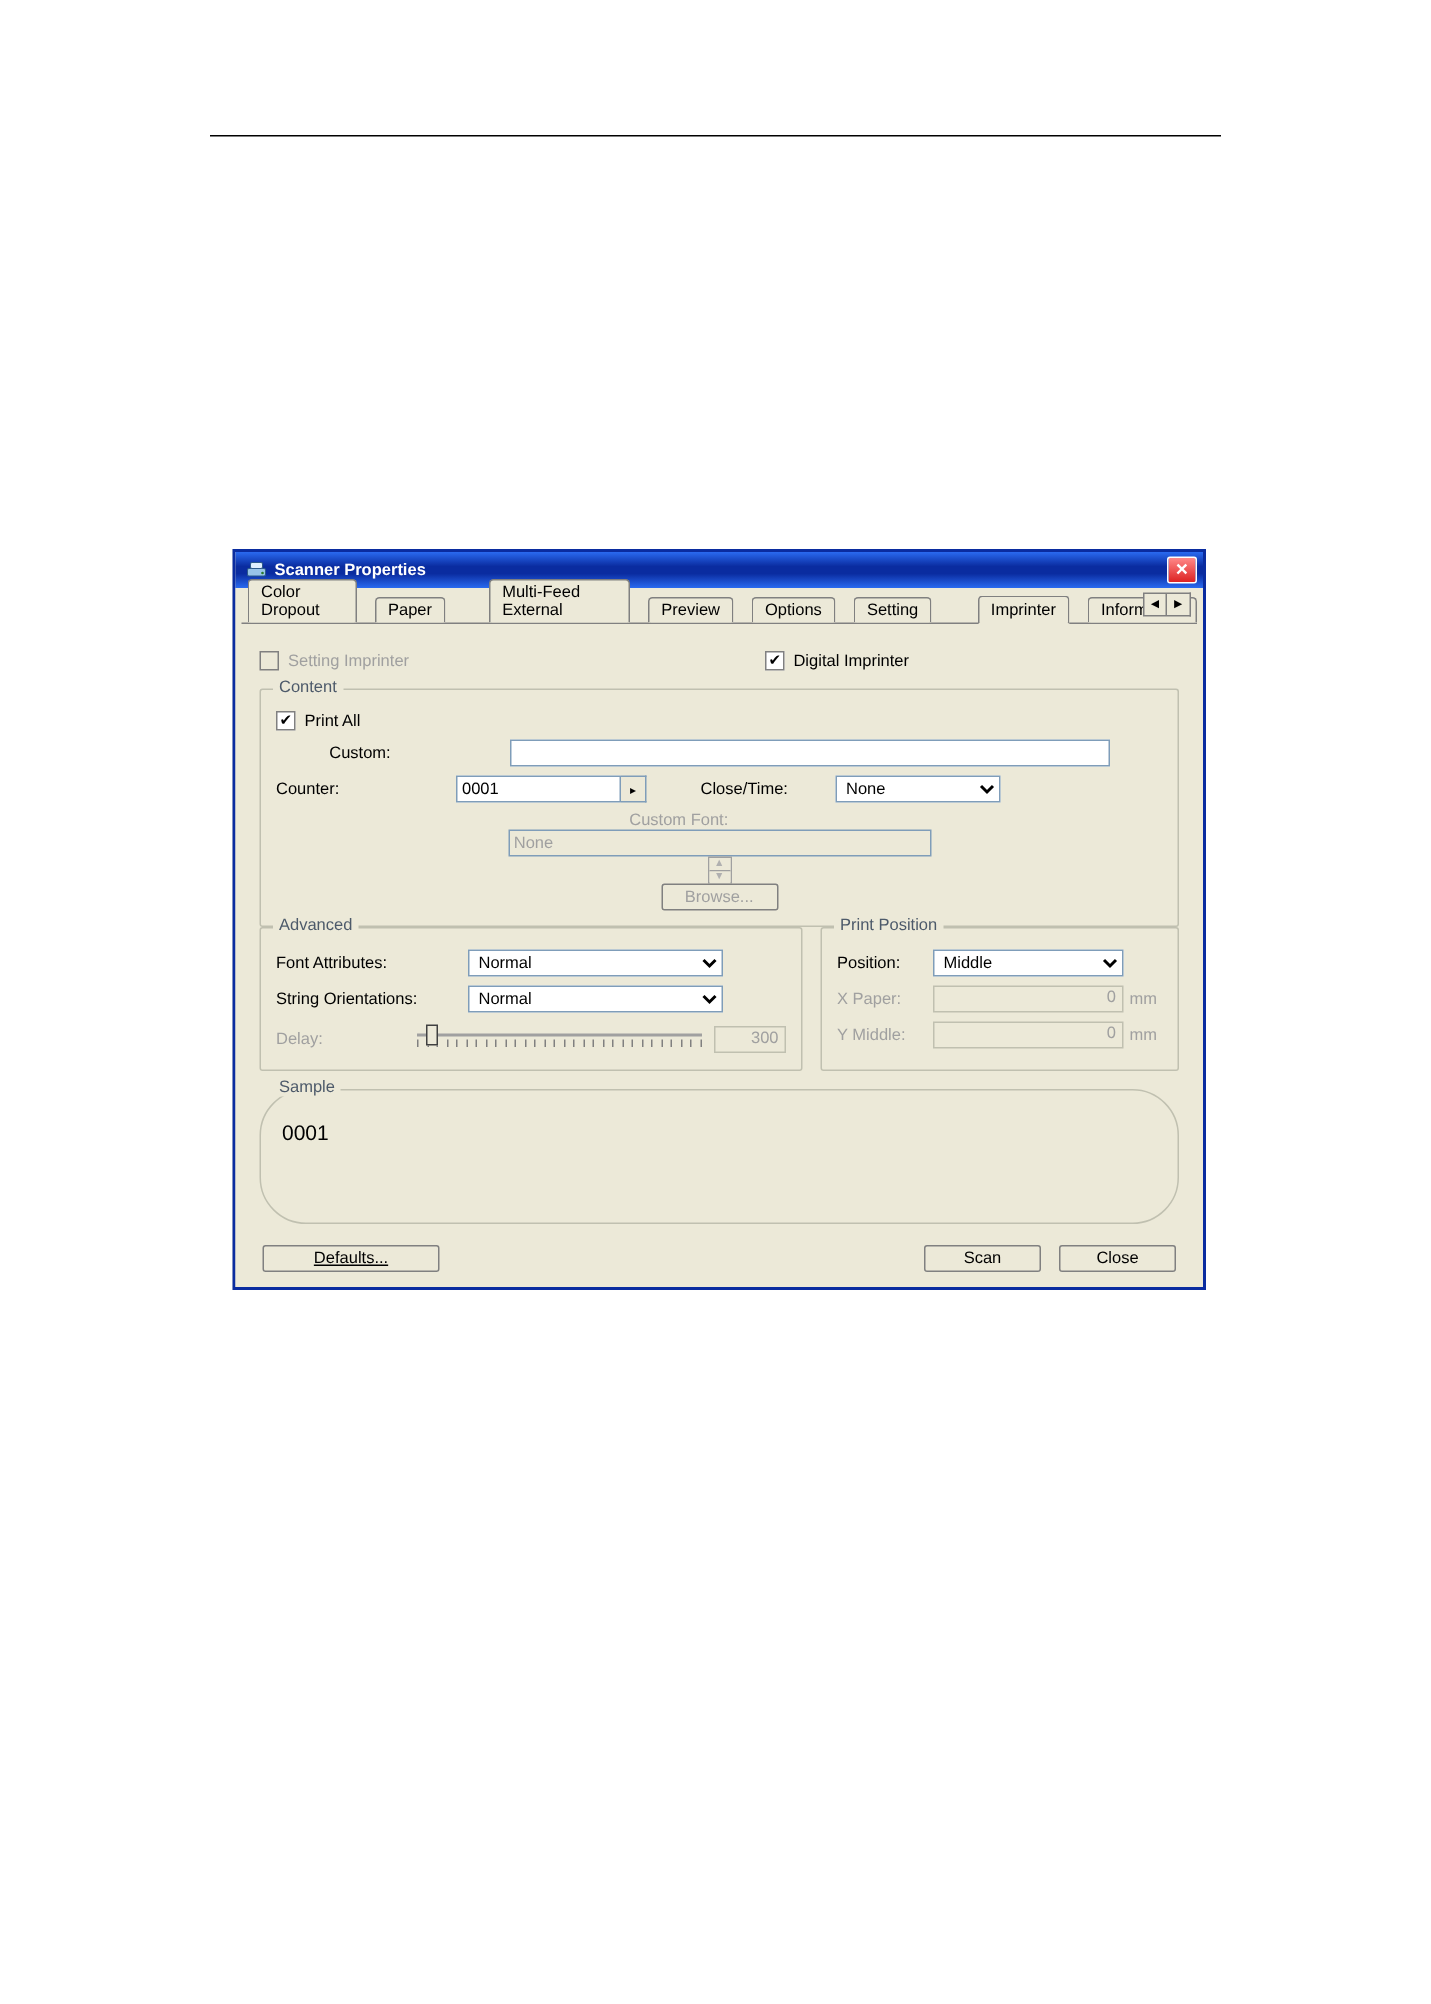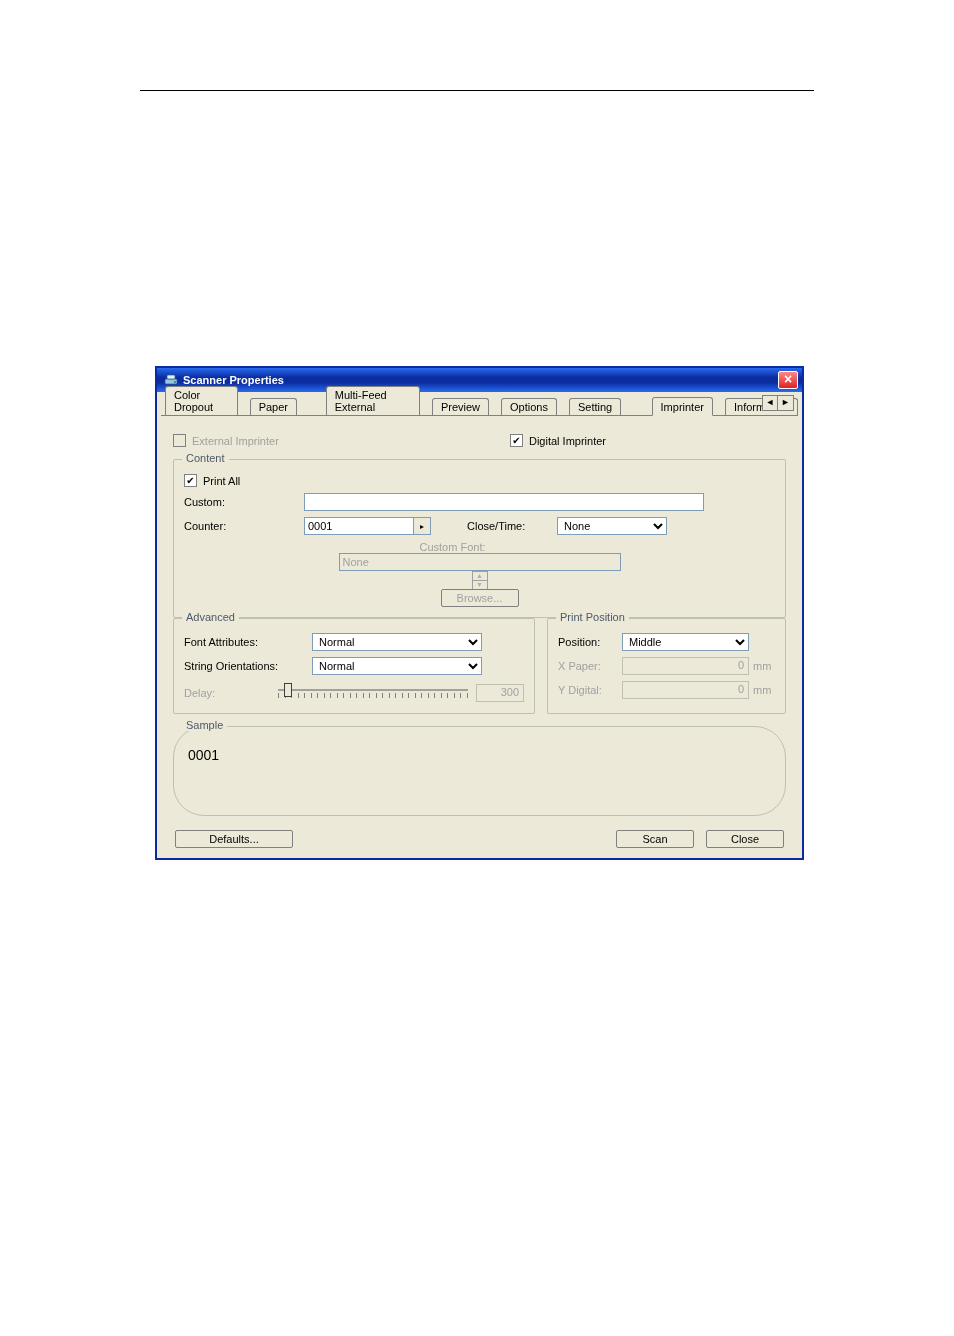--- a/index.html
+++ b/index.html
@@ -270,38 +270,38 @@
           <div class="tab-scroll-btn">◄</div>
           <div class="tab-scroll-btn">►</div>
         </div>
       </div>
 
       <div class="body-area">
 
         <div class="row" style="gap:40px;">
           <div class="row">
             <span class="cb disabled"></span>
-            <span class="disabled-text">External Imprinter</span>
+            <span class="disabled-text">Setting Imprinter</span>
           </div>
           <div style="flex:1"></div>
           <div class="row" style="margin-right:180px;">
             <span class="cb">✔</span>
             <span>Digital Imprinter</span>
           </div>
         </div>
 
         <div class="fset">
           <div class="fset-legend">Content</div>
 
           <div class="row">
             <span class="cb">✔</span>
             <span>Print All</span>
           </div>
 
-          <div class="row" style="margin-top:6px;">
+          <div class="row" style="margin-top:6px;justify-content:center;">
             <span class="label">Custom:</span>
             <input class="textinput" style="width: 400px;" value="">
           </div>
 
           <div class="row" style="margin-top:6px; gap:0;">
             <span class="label">Counter:</span>
             <span class="input-with-btn">
               <input class="textinput" style="width: 110px;" value="0001">
               <span class="dropdown-arrow-btn">▸</span>
             </span>
@@ -394,36 +394,36 @@
               <span>Position:</span>
               <select class="select" style="width:100%;">
                 <option>Middle</option>
               </select>
               <span></span>
 
               <span class="disabled-text">X Paper:</span>
               <span class="num-box" style="width:auto;">0</span>
               <span class="disabled-text" style="padding-left:4px;">mm</span>
 
-              <span class="disabled-text">Y Digital:</span>
+              <span class="disabled-text">Y Middle:</span>
               <span class="num-box" style="width:auto;">0</span>
               <span class="disabled-text" style="padding-left:4px;">mm</span>
             </div>
           </div>
         </div>
 
         <div class="fset" style="min-height:90px;border-radius:31px;">
           <div class="fset-legend">Sample</div>
           <div class="sample-text">0001</div>
         </div>
 
       </div>
 
       <div class="bottom-row">
-        <div class="btn" style="min-width:118px;">Defaults...</div>
+        <div class="btn" style="min-width:118px;text-decoration:underline;">Defaults...</div>
         <div class="spacer"></div>
         <div class="btn">Scan</div>
         <div class="btn">Close</div>
       </div>
 
     </div>
   </div>
 </div>
 
 </body></html>

